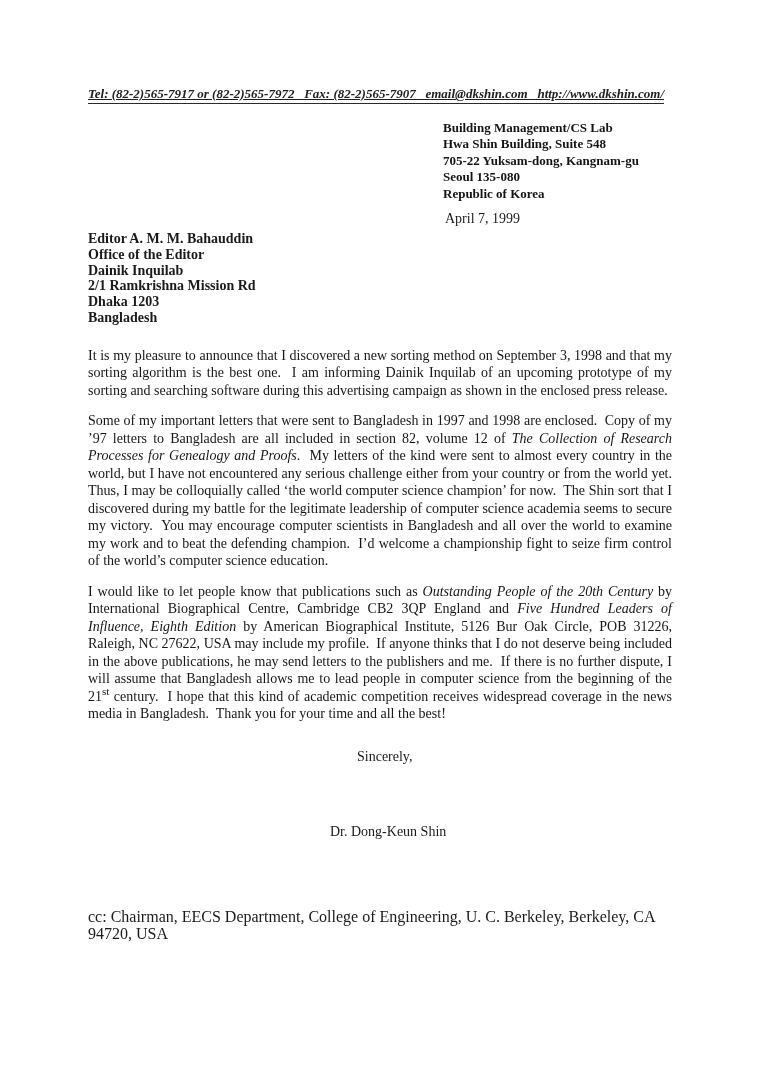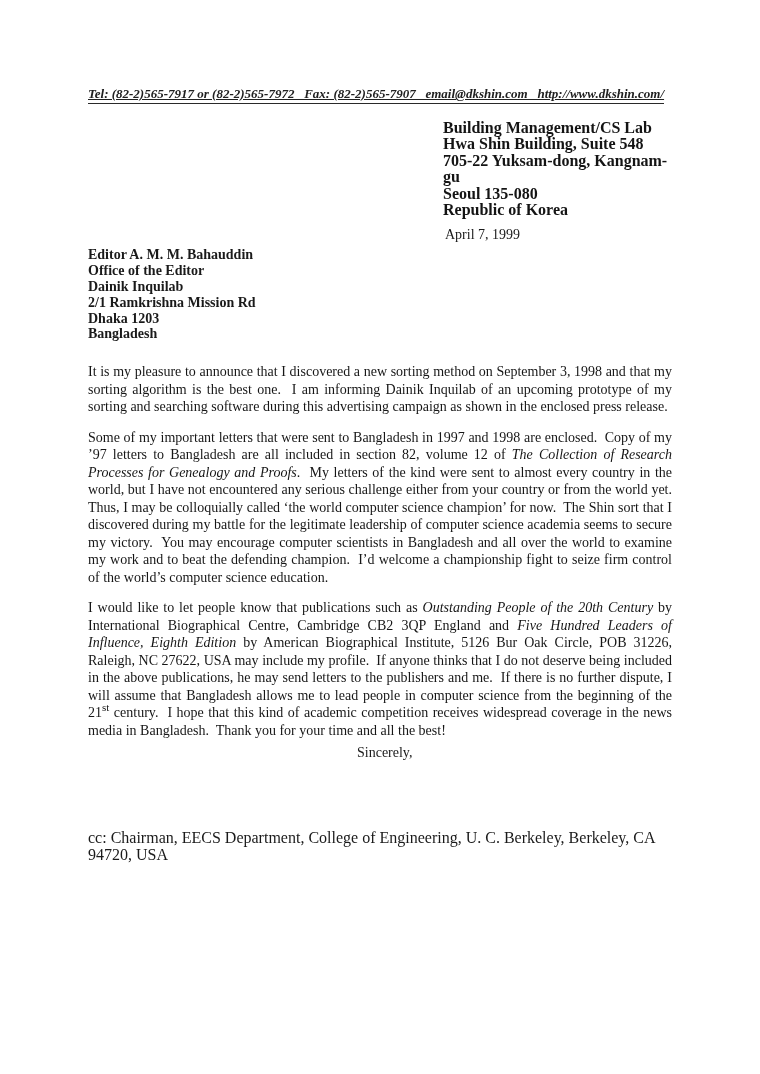--- a/index.html
+++ b/index.html
@@ -20,21 +20,21 @@
     font-weight: bold; font-style: italic;
     text-decoration: underline;
     border-bottom: 1px solid #2a2a2a;
     padding-bottom: 2px;
     white-space: pre;
     color: #202020;
   }
   .sender-block {
     margin: 16px 0 0 355px;
     font-weight: bold;
-    font-size: 16px; line-height: 16.4px;
+    font-size: 13px; line-height: 16.4px;
     color: #141414;
   }
   .date-line {
     margin: 9px 0 0 357px;
     font-size: 14px; line-height: 16px;
   }
   .recipient-block {
     margin-top: 4px;
     font-size: 14px; line-height: 15.8px; font-weight: bold;
   }
@@ -48,21 +48,21 @@
     text-align: justify;
     white-space: pre-wrap;
     color: #161616;
   }
   .body-copy .para:first-child { margin-top: 21px; }
   .para em { font-style: italic; }
   .para sup {
     font-size: 11px; line-height: 0; vertical-align: super; font-family: Liberation Serif, serif;
   }
   .closing {
-    margin: 5px 0 0 269px;
+    margin: 25px 0 0 269px;
     font-size: 14px; line-height: 17px;
   }
   .signature {
     margin: 58px 0 0 242px;
     font-size: 14px; line-height: 17px;
   }
   .cc-line {
     margin-top: 68px;
     font-size: 16px; line-height: 17px;
   }
@@ -97,16 +97,17 @@
 
 
   <div class="body-copy" id="paragraphs">
       <p class="para"><span>It is my pleasure to announce that I discovered a new sorting method on September 3, 1998 and that my sorting algorithm is the best one.  I am informing Dainik Inquilab of an upcoming prototype of my sorting and searching software during this advertising campaign as shown in the enclosed press release.</span></p>
       <p class="para"><span>Some of my important letters that were sent to Bangladesh in 1997 and 1998 are enclosed.  Copy of my ’97 letters to Bangladesh are all included in section 82, volume 12 of </span><em>The Collection of Research Processes for Genealogy and Proofs</em><span>.  My letters of the kind were sent to almost every country in the world, but I have not encountered any serious challenge either from your country or from the world yet.  Thus, I may be colloquially called ‘the world computer science champion’ for now.  The Shin sort that I discovered during my battle for the legitimate leadership of computer science academia seems to secure my victory.  You may encourage computer scientists in Bangladesh and all over the world to examine my work and to beat the defending champion.  I’d welcome a championship fight to seize firm control of the world’s computer science education.</span></p>
       <p class="para"><span>I would like to let people know that publications such as </span><em>Outstanding People of the 20th Century</em><span> by International Biographical Centre, Cambridge CB2 3QP England and </span><em>Five Hundred Leaders of Influence, Eighth Edition</em><span> by American Biographical Institute, 5126 Bur Oak Circle, POB 31226, Raleigh, NC 27622, USA may include my profile.  If anyone thinks that I do not deserve being included in the above publications, he may send letters to the publishers and me.  If there is no further dispute, I will assume that Bangladesh allows me to lead people in computer science from the beginning of the 21</span><sup>st</sup><span> century.  I hope that this kind of academic competition receives widespread coverage in the news media in Bangladesh.  Thank you for your time and all the best!</span></p>
     </div>
 
   <div class="closing">Sincerely,</div>
 
+  <div class="signature">Dr. Dong-Keun Shin</div>
 
   <div class="cc-line">cc: Chairman, EECS Department, College of Engineering, U. C. Berkeley, Berkeley, CA 94720, USA</div>
 
 </div>
 
 </body></html>

